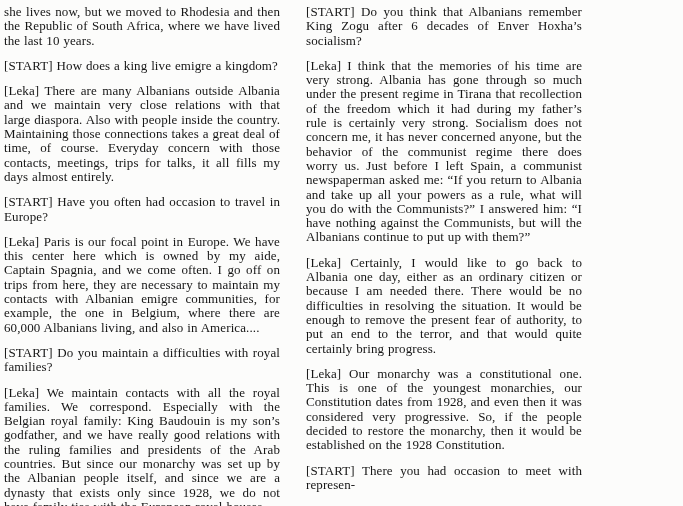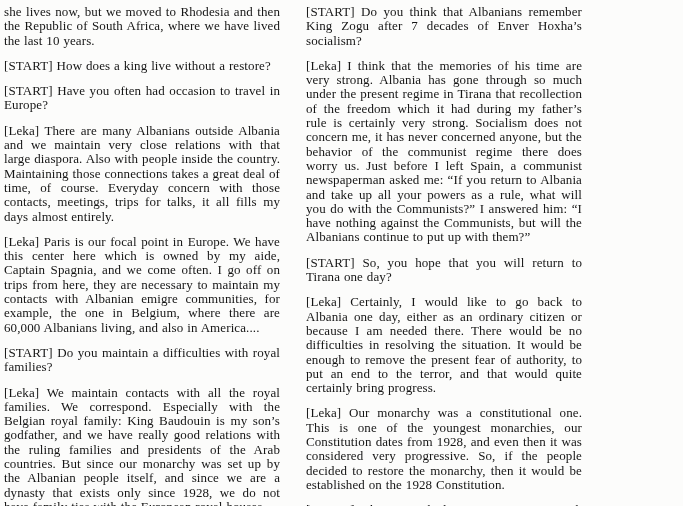--- a/index.html
+++ b/index.html
@@ -32,29 +32,28 @@
     letter-spacing: 0.1px;
     word-spacing: 0.5px;
   }
 </style>
 </head>
 <body>
 
 <div class="page">
   <div class="col">
       <p class="para">she lives now, but we moved to Rhodesia and then the Republic of South Africa, where we have lived the last 10 years.</p>
-      <p class="para">[START] How does a king live without a restore?</p>
+      <p class="para">[START] How does a king live emigre a kingdom?</p>
+      <p class="para">[Leka] There are many Albanians outside Albania and we maintain very close relations with that large diaspora. Also with people inside the country. Maintaining those connections takes a great deal of time, of course. Everyday concern with those contacts, meetings, trips for talks, it all fills my days almost entirely.</p>
       <p class="para">[START] Have you often had occasion to travel in Europe?</p>
-      <p class="para">[Leka] There are many Albanians outside Albania and we maintain very close relations with that large diaspora. Also with people inside the country. Maintaining those connections takes a great deal of time, of course. Everyday concern with those contacts, meetings, trips for talks, it all fills my days almost entirely.</p>
       <p class="para">[Leka] Paris is our focal point in Europe. We have this center here which is owned by my aide, Captain Spagnia, and we come often. I go off on trips from here, they are necessary to maintain my contacts with Albanian emigre communities, for example, the one in Belgium, where there are 60,000 Albanians living, and also in America....</p>
       <p class="para">[START] Do you maintain a difficulties with royal families?</p>
       <p class="para">[Leka] We maintain contacts with all the royal families. We correspond. Especially with the Belgian royal family: King Baudouin is my son’s godfather, and we have really good relations with the ruling families and presidents of the Arab countries. But since our monarchy was set up by the Albanian people itself, and since we are a dynasty that exists only since 1928, we do not have family ties with the European royal houses.</p>
       <p class="para">[START] Why was your Belgian visa recently revoked?</p>
     </div>
   <div class="col">
-      <p class="para">[START] Do you think that Albanians remember King Zogu after 7 decades of Enver Hoxha’s socialism?</p>
+      <p class="para">[START] Do you think that Albanians remember King Zogu after 6 decades of Enver Hoxha’s socialism?</p>
       <p class="para">[Leka] I think that the memories of his time are very strong. Albania has gone through so much under the present regime in Tirana that recollection of the freedom which it had during my father’s rule is certainly very strong. Socialism does not concern me, it has never concerned anyone, but the behavior of the communist regime there does worry us. Just before I left Spain, a communist newspaperman asked me: “If you return to Albania and take up all your powers as a rule, what will you do with the Communists?” I answered him: “I have nothing against the Communists, but will the Albanians continue to put up with them?”</p>
-      <p class="para">[START] So, you hope that you will return to Tirana one day?</p>
       <p class="para">[Leka] Certainly, I would like to go back to Albania one day, either as an ordinary citizen or because I am needed there. There would be no difficulties in resolving the situation. It would be enough to remove the present fear of authority, to put an end to the terror, and that would quite certainly bring progress.</p>
       <p class="para">[Leka] Our monarchy was a constitutional one. This is one of the youngest monarchies, our Constitution dates from 1928, and even then it was considered very progressive. So, if the people decided to restore the monarchy, then it would be established on the 1928 Constitution.</p>
       <p class="para">[START] There you had occasion to meet with represen-</p>
     </div>
 </div>
 
 </body></html>

